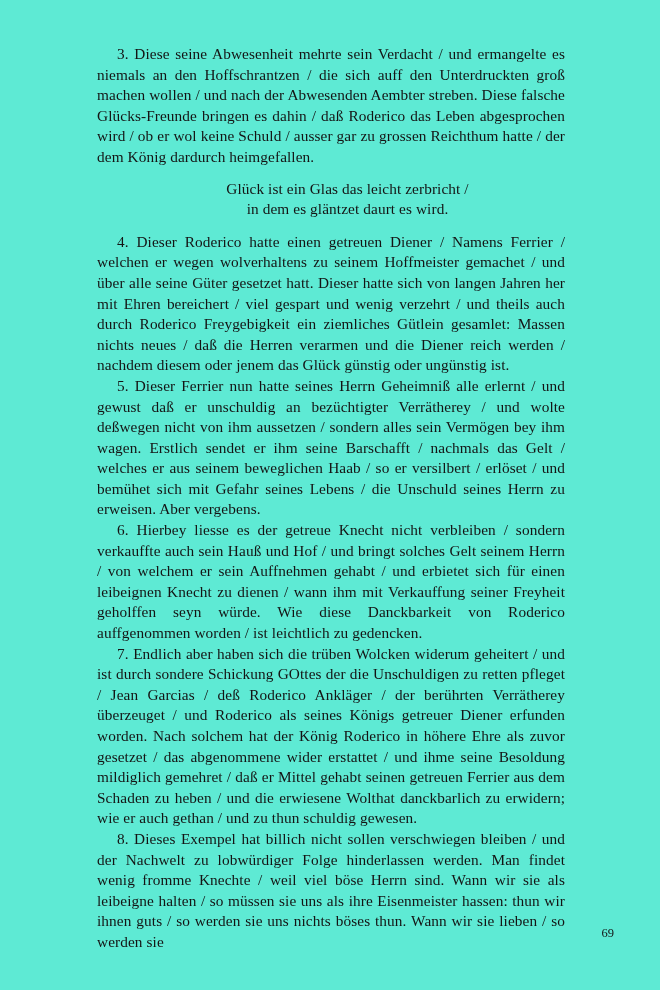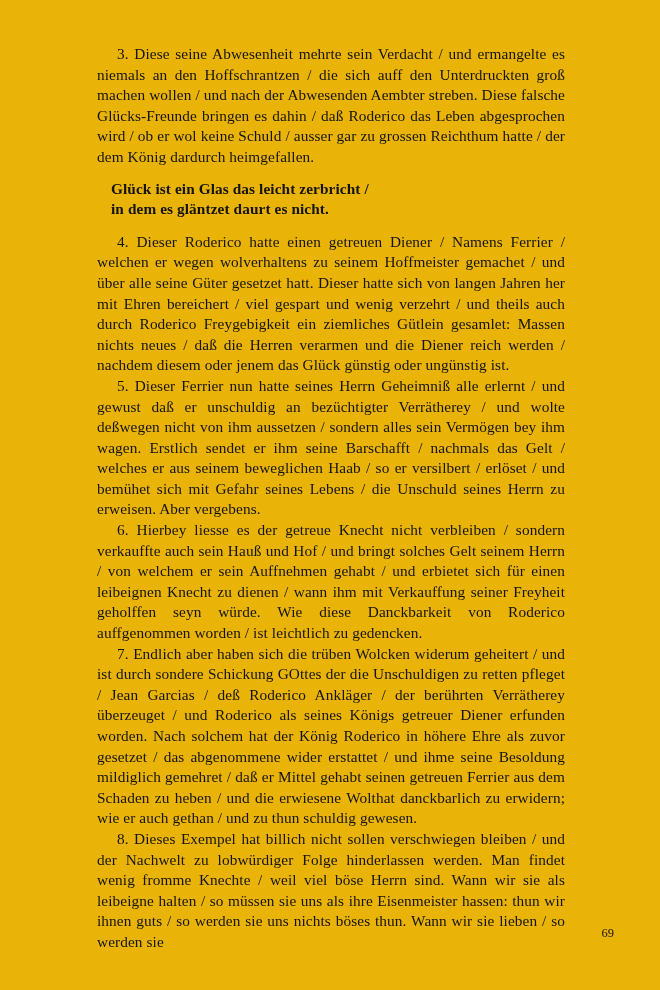--- a/index.html
+++ b/index.html
@@ -4,21 +4,21 @@
 <style>
   html, body {
     margin: 0;
     padding: 0;
     background: #ffffff;
   }
   .book-page {
     position: relative;
     width: 660px;
     height: 990px;
-    background: #eab308;
+    background: #5eead4;
     color: #141414;
     font-family: "Liberation Serif", "DejaVu Serif", serif;
     overflow: hidden;
   }
   .text-block {
     position: absolute;
     left: 97px;
     top: 44px;
     width: 468px;
     font-size: 15.3px;
@@ -26,23 +26,22 @@
     text-align: justify;
     hyphens: auto;
     -webkit-hyphens: auto;
     letter-spacing: 0.1px;
   }
   .para {
     margin: 0;
     text-indent: 20px;
   }
   .verse {
-    margin: 11px 0 12px 14px;
-    text-align: left;
-    font-weight: bold;
+    margin: 11px 0 12px 33px;
+    text-align: center;
   }
   .verse-line {
     text-indent: 0;
   }
   .page-number {
     position: absolute;
     right: 46px;
     top: 926px;
     font-size: 12.5px;
     color: #141414;
@@ -52,21 +51,21 @@
 </style>
 </head>
 <body>
 
 <div class="book-page">
   <div class="text-block">
     <p class="para">3. Diese seine Abwesenheit mehrte sein Verdacht / und ermangelte es niemals an den Hoffschrantzen / die sich auff den Unterdruckten groß machen wollen / und nach der Abwesenden Aembter streben. Diese falsche Glücks-Freunde bringen es dahin / daß Roderico das Leben abgesprochen wird / ob er wol keine Schuld / ausser gar zu grossen Reichthum hatte / der dem König dardurch heimgefallen.</p>
 
     <div class="verse">
       <div class="verse-line">Glück ist ein Glas das leicht zerbricht /</div>
-      <div class="verse-line">in dem es gläntzet daurt es nicht.</div>
+      <div class="verse-line">in dem es gläntzet daurt es wird.</div>
     </div>
 
     <p class="para">4. Dieser Roderico hatte einen getreuen Diener / Namens Ferrier / welchen er wegen wolverhaltens zu seinem Hoffmeister gemachet / und über alle seine Güter gesetzet hatt. Dieser hatte sich von langen Jahren her mit Ehren bereichert / viel gespart und wenig verzehrt / und theils auch durch Roderico Freygebigkeit ein ziemliches Gütlein gesamlet: Massen nichts neues / daß die Herren verarmen und die Diener reich werden / nachdem diesem oder jenem das Glück günstig oder ungünstig ist.</p>
     <p class="para">5. Dieser Ferrier nun hatte seines Herrn Geheimniß alle erlernt / und gewust daß er unschuldig an bezüchtigter Verrätherey / und wolte deßwegen nicht von ihm aussetzen / sondern alles sein Vermögen bey ihm wagen. Erstlich sendet er ihm seine Barschafft / nachmals das Gelt / welches er aus seinem beweglichen Haab / so er versilbert / erlöset / und bemühet sich mit Gefahr seines Lebens / die Unschuld seines Herrn zu erweisen. Aber vergebens.</p>
     <p class="para">6. Hierbey liesse es der getreue Knecht nicht verbleiben / sondern verkauffte auch sein Hauß und Hof / und bringt solches Gelt seinem Herrn / von welchem er sein Auffnehmen gehabt / und erbietet sich für einen leibeignen Knecht zu dienen / wann ihm mit Verkauffung seiner Freyheit geholffen seyn würde. Wie diese Danckbarkeit von Roderico auffgenommen worden / ist leichtlich zu gedencken.</p>
     <p class="para">7. Endlich aber haben sich die trüben Wolcken widerum geheitert / und ist durch sondere Schickung GOttes der die Unschuldigen zu retten pfleget / Jean Garcias / deß Roderico Ankläger / der berührten Verrätherey überzeuget / und Roderico als seines Königs getreuer Diener erfunden worden. Nach solchem hat der König Roderico in höhere Ehre als zuvor gesetzet / das abgenommene wider erstattet / und ihme seine Besoldung mildiglich gemehret / daß er Mittel gehabt seinen getreuen Ferrier aus dem Schaden zu heben / und die erwiesene Wolthat danckbarlich zu erwidern; wie er auch gethan / und zu thun schuldig gewesen.</p>
     <p class="para">8. Dieses Exempel hat billich nicht sollen verschwiegen bleiben / und der Nachwelt zu lobwürdiger Folge hinderlassen werden. Man findet wenig fromme Knechte / weil viel böse Herrn sind. Wann wir sie als leibeigne halten / so müssen sie uns als ihre Eisenmeister hassen: thun wir ihnen guts / so werden sie uns nichts böses thun. Wann wir sie lieben / so werden sie</p>
   </div>
 
   <div class="page-number">69</div>

